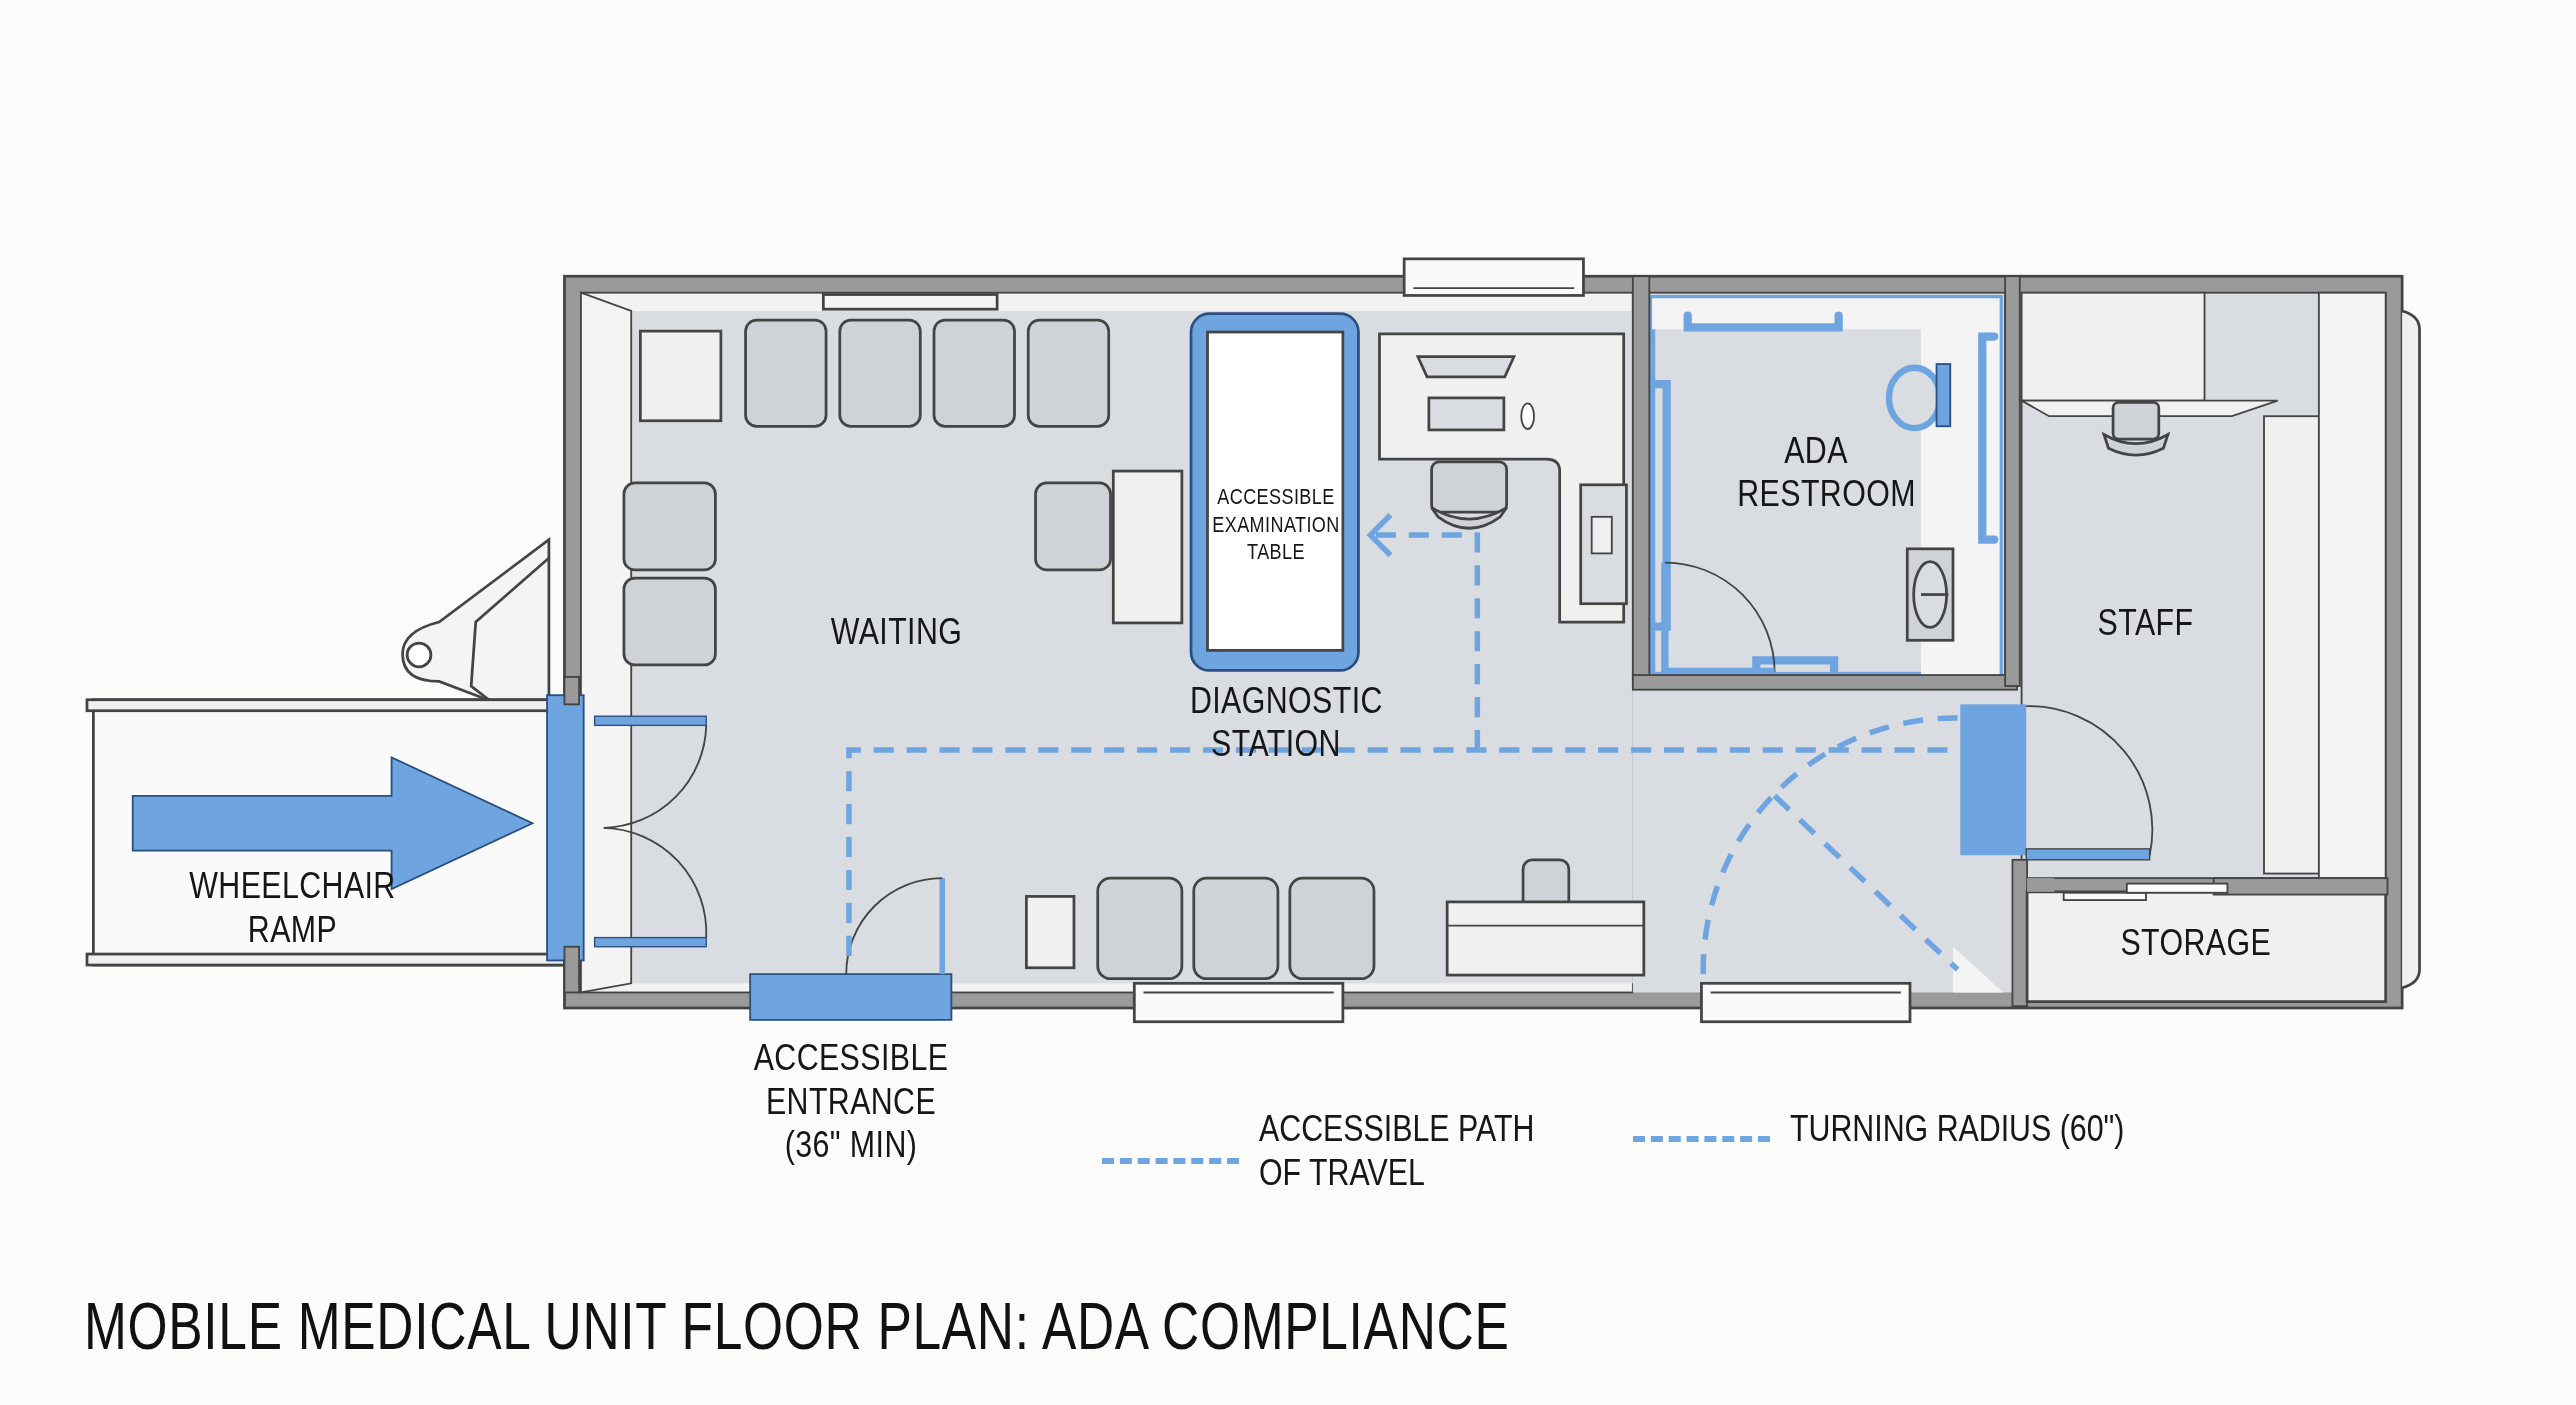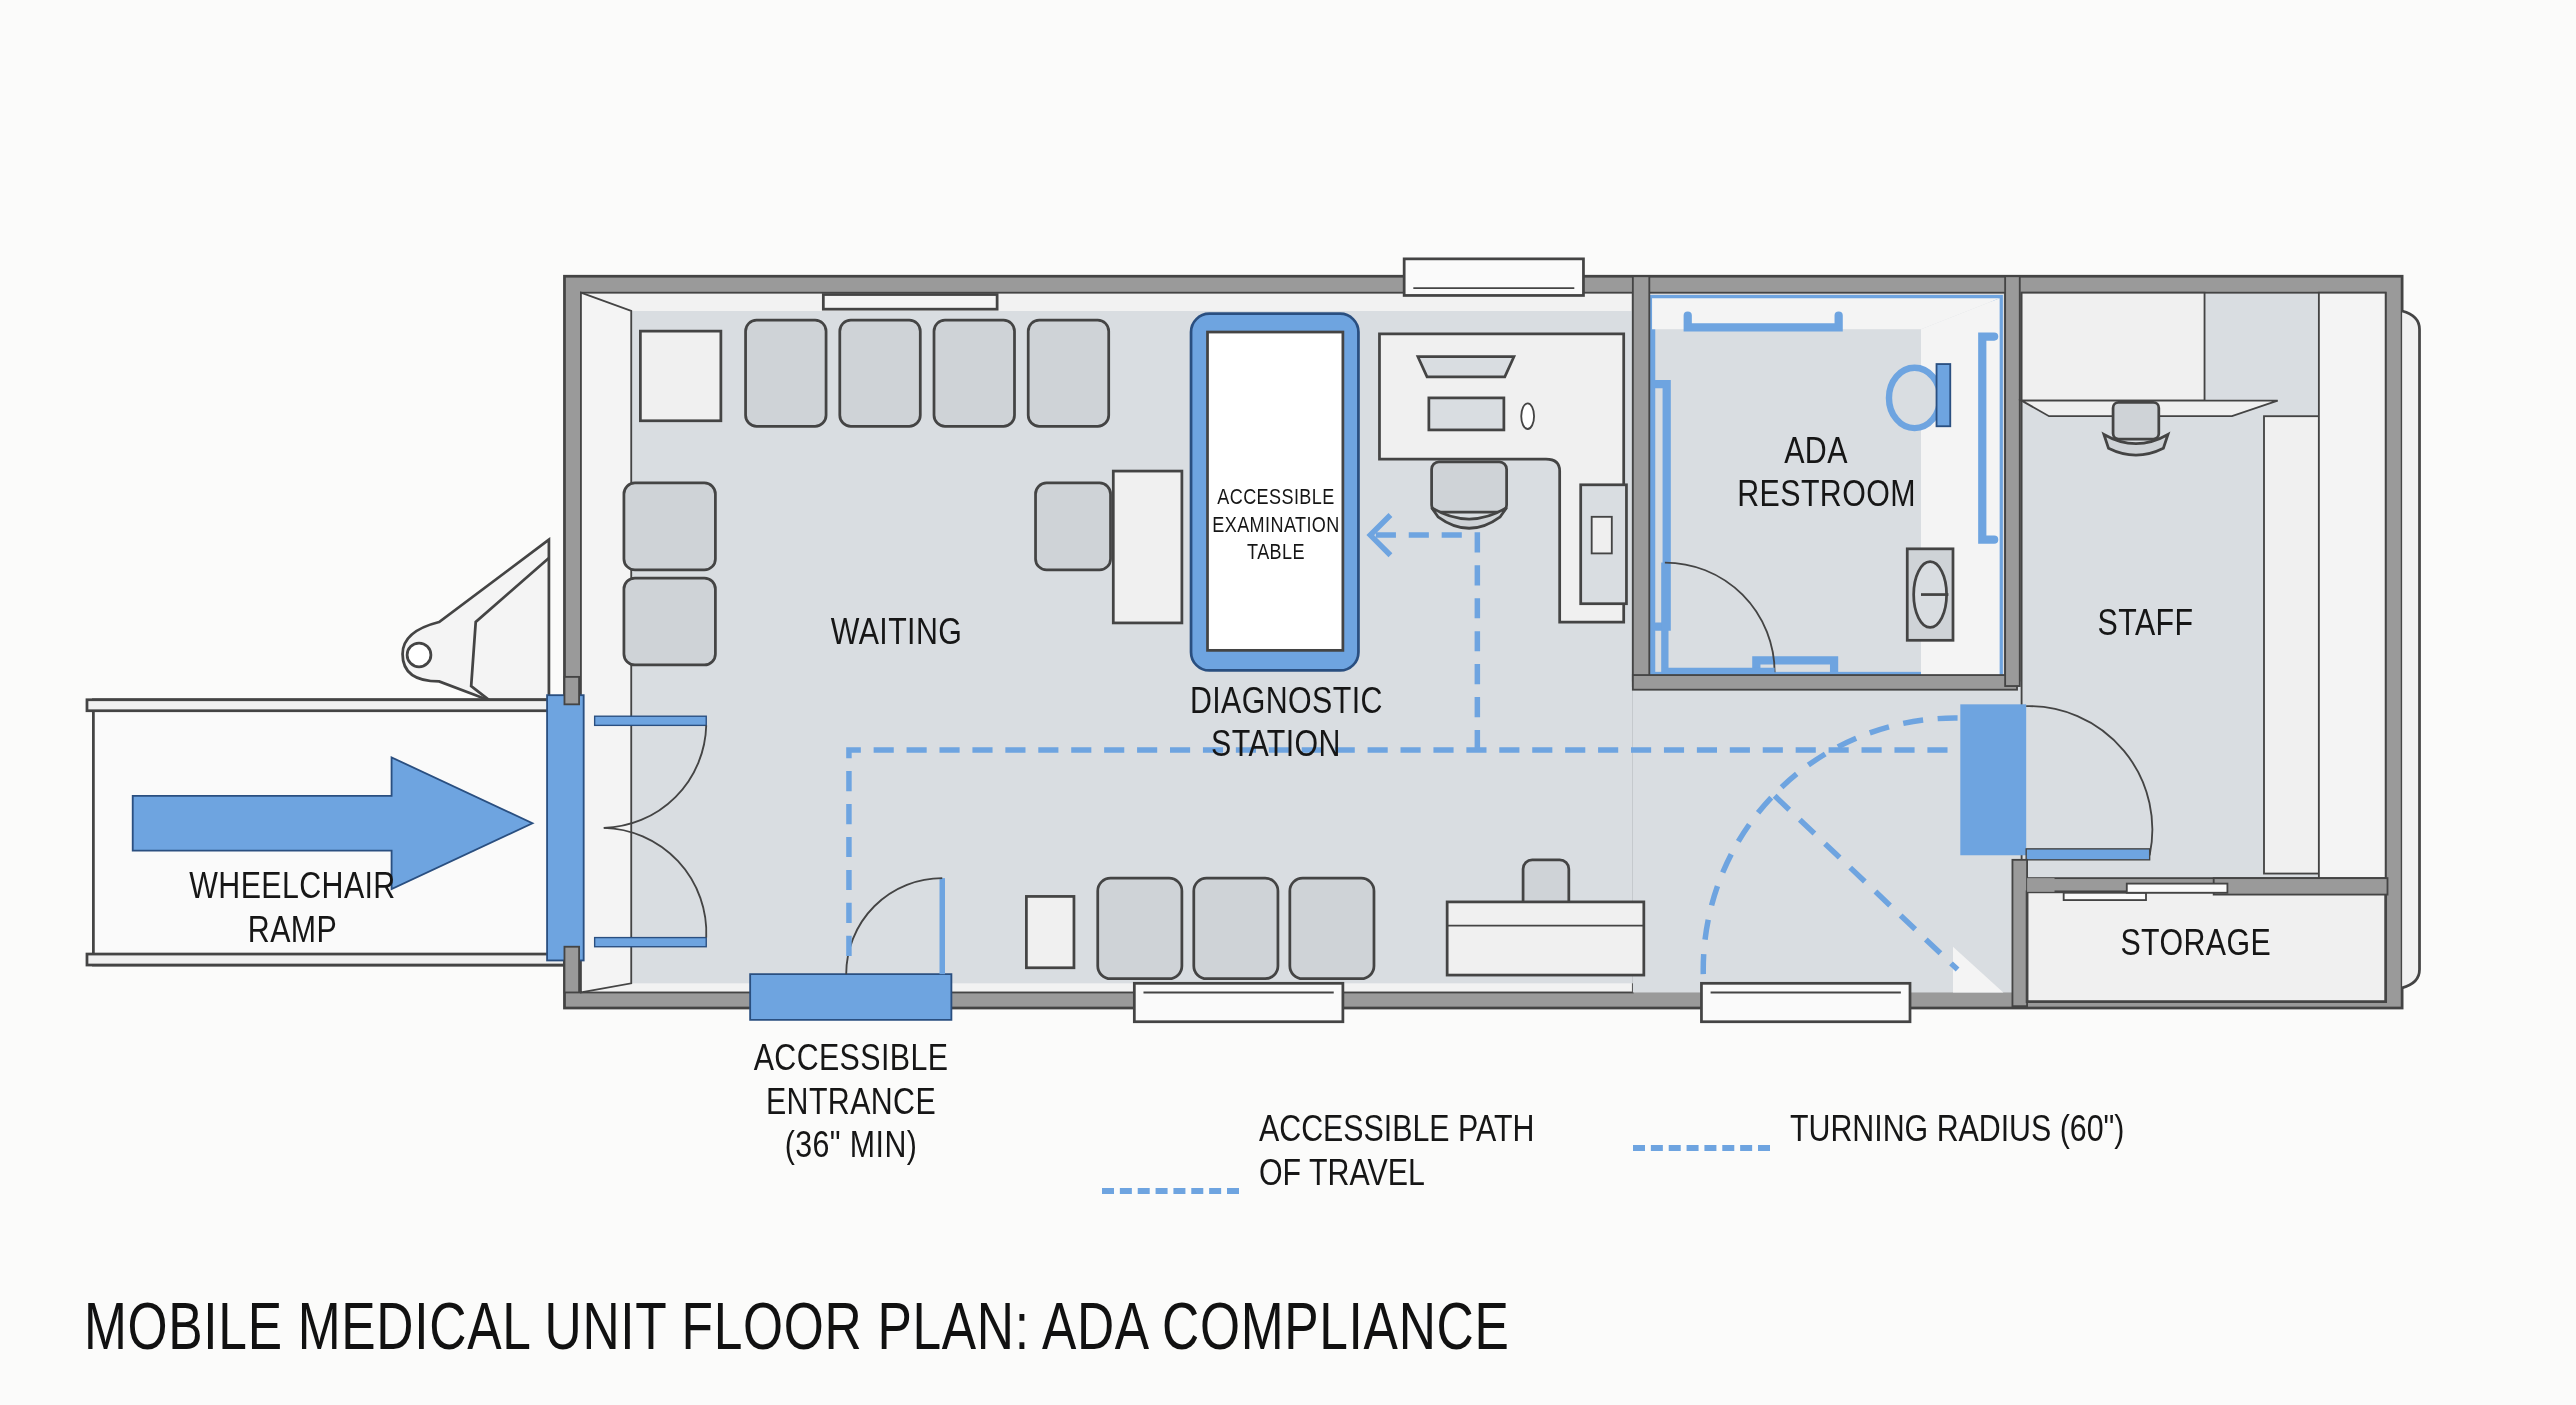--- a/index.html
+++ b/index.html
@@ -2,21 +2,21 @@
 <html style="font-size:14.6px"><head>
 <meta charset="utf-8">
 <style>
   html, body { margin: 0; padding: 0; background: #fbfbfa; }
   body { width: 2576px; height: 1405px; overflow: hidden; position: relative; font-family: "Liberation Sans", "DejaVu Sans", sans-serif; }
   #plan { position: absolute; left: 0; top: 0; width: 2576px; height: 1405px; }
   .lbl { position: absolute; color: #161616; font-family: "Liberation Sans", sans-serif; text-align: center; line-height: 1.12; transform: scaleX(0.82); transform-origin: center top; white-space: nowrap; letter-spacing: 0.5px; }
   .lbl.room { font-size: 37px; }
   .lbl.small { font-size: 22px; line-height: 1.25; }
   .lbl.note { font-size: 37px; line-height: 1.18; }
-  .legend { position: absolute; display: flex; align-items: flex-end; gap: 20px; }
+  .legend { position: absolute; display: flex; align-items: center; gap: 20px; }
   .legend .dash { width: 137px; height: 0; border-top: 6.4px dashed #6ea4e0; margin-top: 20px; }
   .legend .text { font-size: 37px; line-height: 1.18; color: #161616; transform: scaleX(0.82); transform-origin: left top; white-space: nowrap; }
   .title { position: absolute; left: 84px; top: 1288px; font-size: 66px; color: #111; transform: scaleX(0.78); transform-origin: left top; white-space: nowrap; letter-spacing: 0.9px; }
 </style>
 </head>
 <body>
 
 <svg id="plan" viewBox="0 0 2816 1536" xmlns="http://www.w3.org/2000/svg">
 
   <g fill="#f4f4f4" stroke="#444" stroke-width="3">

